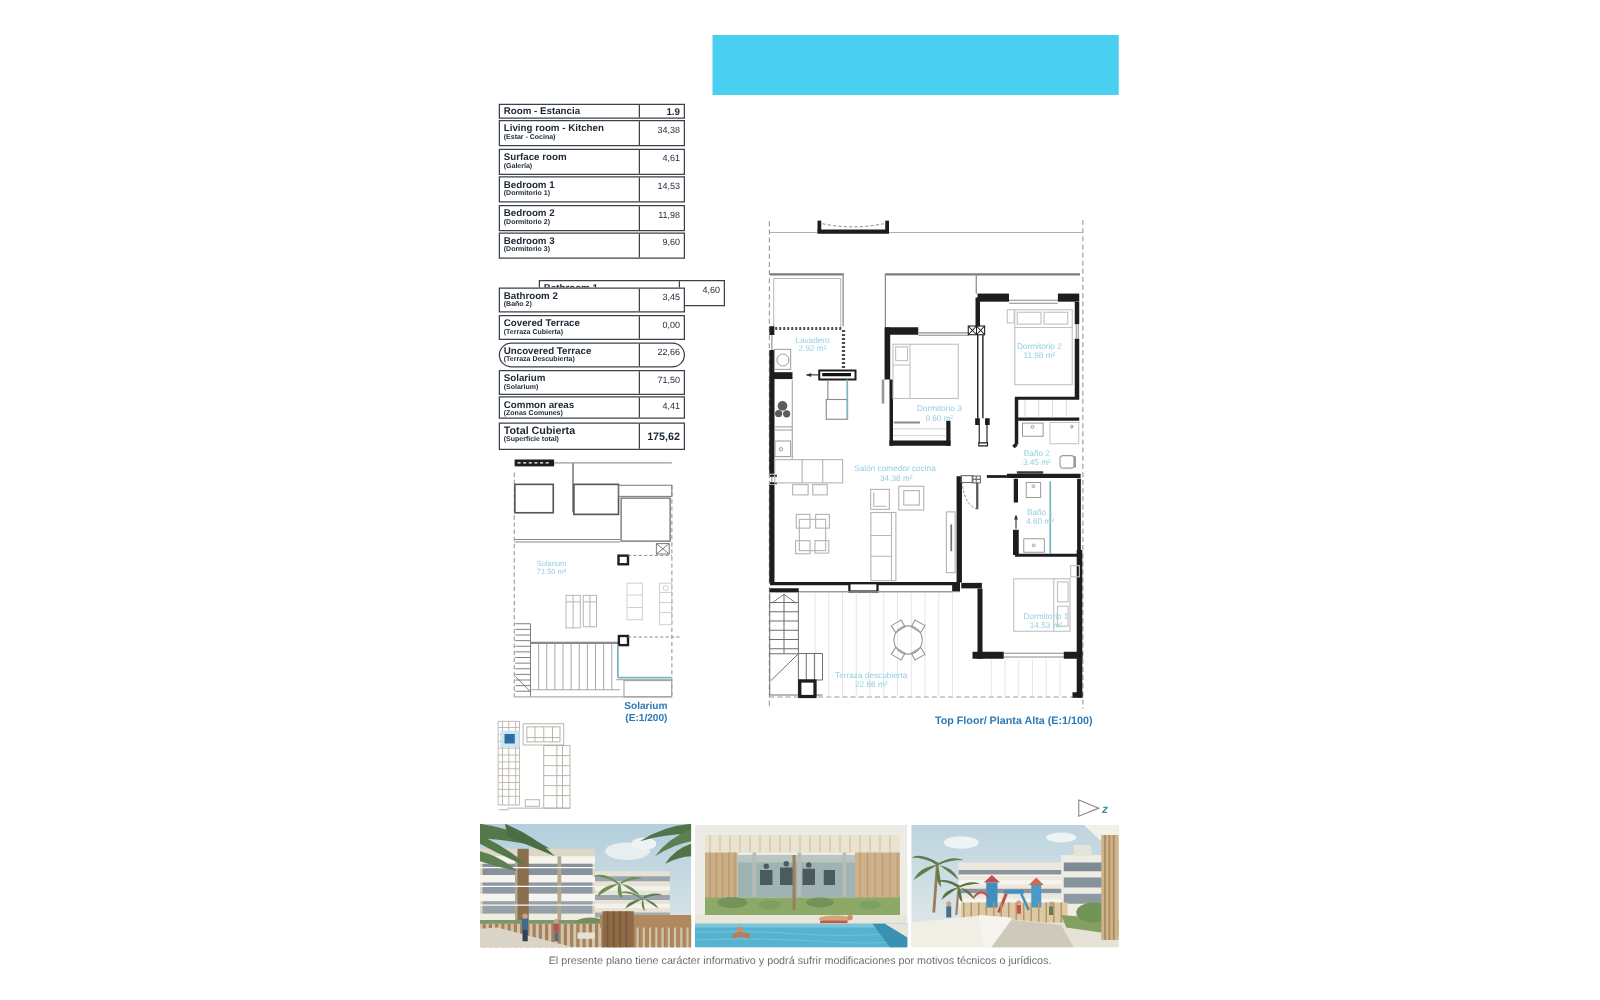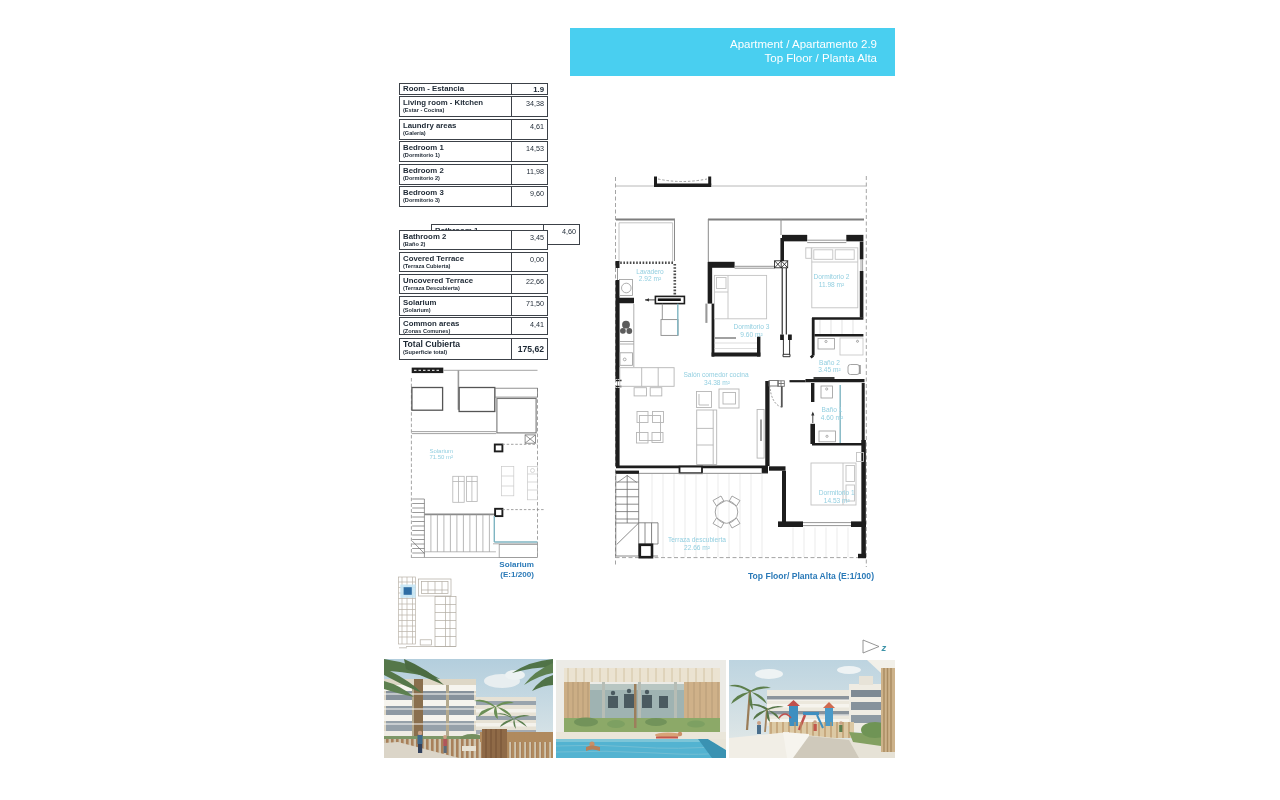--- a/index.html
+++ b/index.html
@@ -13,42 +13,41 @@
 .tn2{font-weight:bold;font-size:5.6px;line-height:7px;white-space:nowrap;}
 .tval{position:absolute;right:3px;top:2px;width:40px;text-align:right;font-size:7.2px;color:#1c2733;}
 .tdiv{position:absolute;left:111px;top:0;bottom:0;width:1px;background:#3c4148;}
 </style>
 </head>
 <body>
 <div id="page">
 
 <div class="abs" style="left:570px;top:28px;width:325px;height:48px;background:#49cff0;"></div>
 
-<div class="abs" style="left:570px;top:36.5px;width:307px;text-align:right;color:#fff;font-size:11.5px;line-height:14.5px;">Apartment / Apartamento 2.9<br>Top Floor / Planta Alta</div>
 
 <div id="tablewrap">
 
 <div class="trow" style="top:83px;height:9.5px;">
  <div class="tname tn1" style="top:0px;">Room - Estancia</div>
  <div class="tval" style="font-weight:bold;font-size:7.8px;top:1px;">1.9</div>
  <div class="tdiv"></div>
 </div>
 
 <div class="trow" style="top:96px;height:19px;">
  <div class="tname">
           <div class="tn1">Living room - Kitchen</div>
           <div class="tn2">(Estar - Cocina)</div>
         </div>
  <div class="tval">34,38</div>
         <div class="tdiv"></div>
 </div>
 
 <div class="trow" style="top:118.5px;height:19px;">
  <div class="tname">
-          <div class="tn1">Laundry areas</div>
+          <div class="tn1">Surface room</div>
           <div class="tn2">(Galería)</div>
         </div>
  <div class="tval">4,61</div>
         <div class="tdiv"></div>
 </div>
 
 <div class="trow" style="top:141px;height:19px;">
  <div class="tname">
           <div class="tn1">Bedroom 1</div>
           <div class="tn2">(Dormitorio 1)</div>
@@ -95,21 +94,21 @@
 
 <div class="trow" style="top:251.5px;height:18.5px;">
  <div class="tname">
           <div class="tn1">Covered Terrace</div>
           <div class="tn2">(Terraza Cubierta)</div>
         </div>
  <div class="tval">0,00</div>
         <div class="tdiv"></div>
 </div>
 
-<div class="trow" style="top:273.5px;height:18.5px;">
+<div class="trow" style="top:273.5px;height:18.5px;border-radius:10px;">
  <div class="tname">
           <div class="tn1">Uncovered Terrace</div>
           <div class="tn2">(Terraza Descubierta)</div>
         </div>
  <div class="tval">22,66</div>
         <div class="tdiv"></div>
 </div>
 
 <div class="trow" style="top:295.5px;height:18px;">
  <div class="tname">
@@ -884,13 +883,14 @@
 <polygon points="64,98 80,76 120,80 130,98" fill="#cfc9bb"></polygon>
 
 <polygon points="138,0 166,0 166,26" fill="#f2f0e9"></polygon>
 
 <g>
         <rect x="152" y="8" width="14" height="84" fill="#cdb28a"></rect>
 <path d="M155 8 V92 M158.5 8 V92 M162 8 V92" stroke="#a98c62" stroke-width="1.4" fill="none"></path>
       </g>
 </svg>
 
+<div class="abs" style="left:340px;top:763px;width:600px;text-align:center;font-size:8.6px;color:#6e6e6e;">El presente plano tiene carácter informativo y podrá sufrir modificaciones por motivos técnicos o jurídicos.</div>
 </div>
 
 </body></html>

